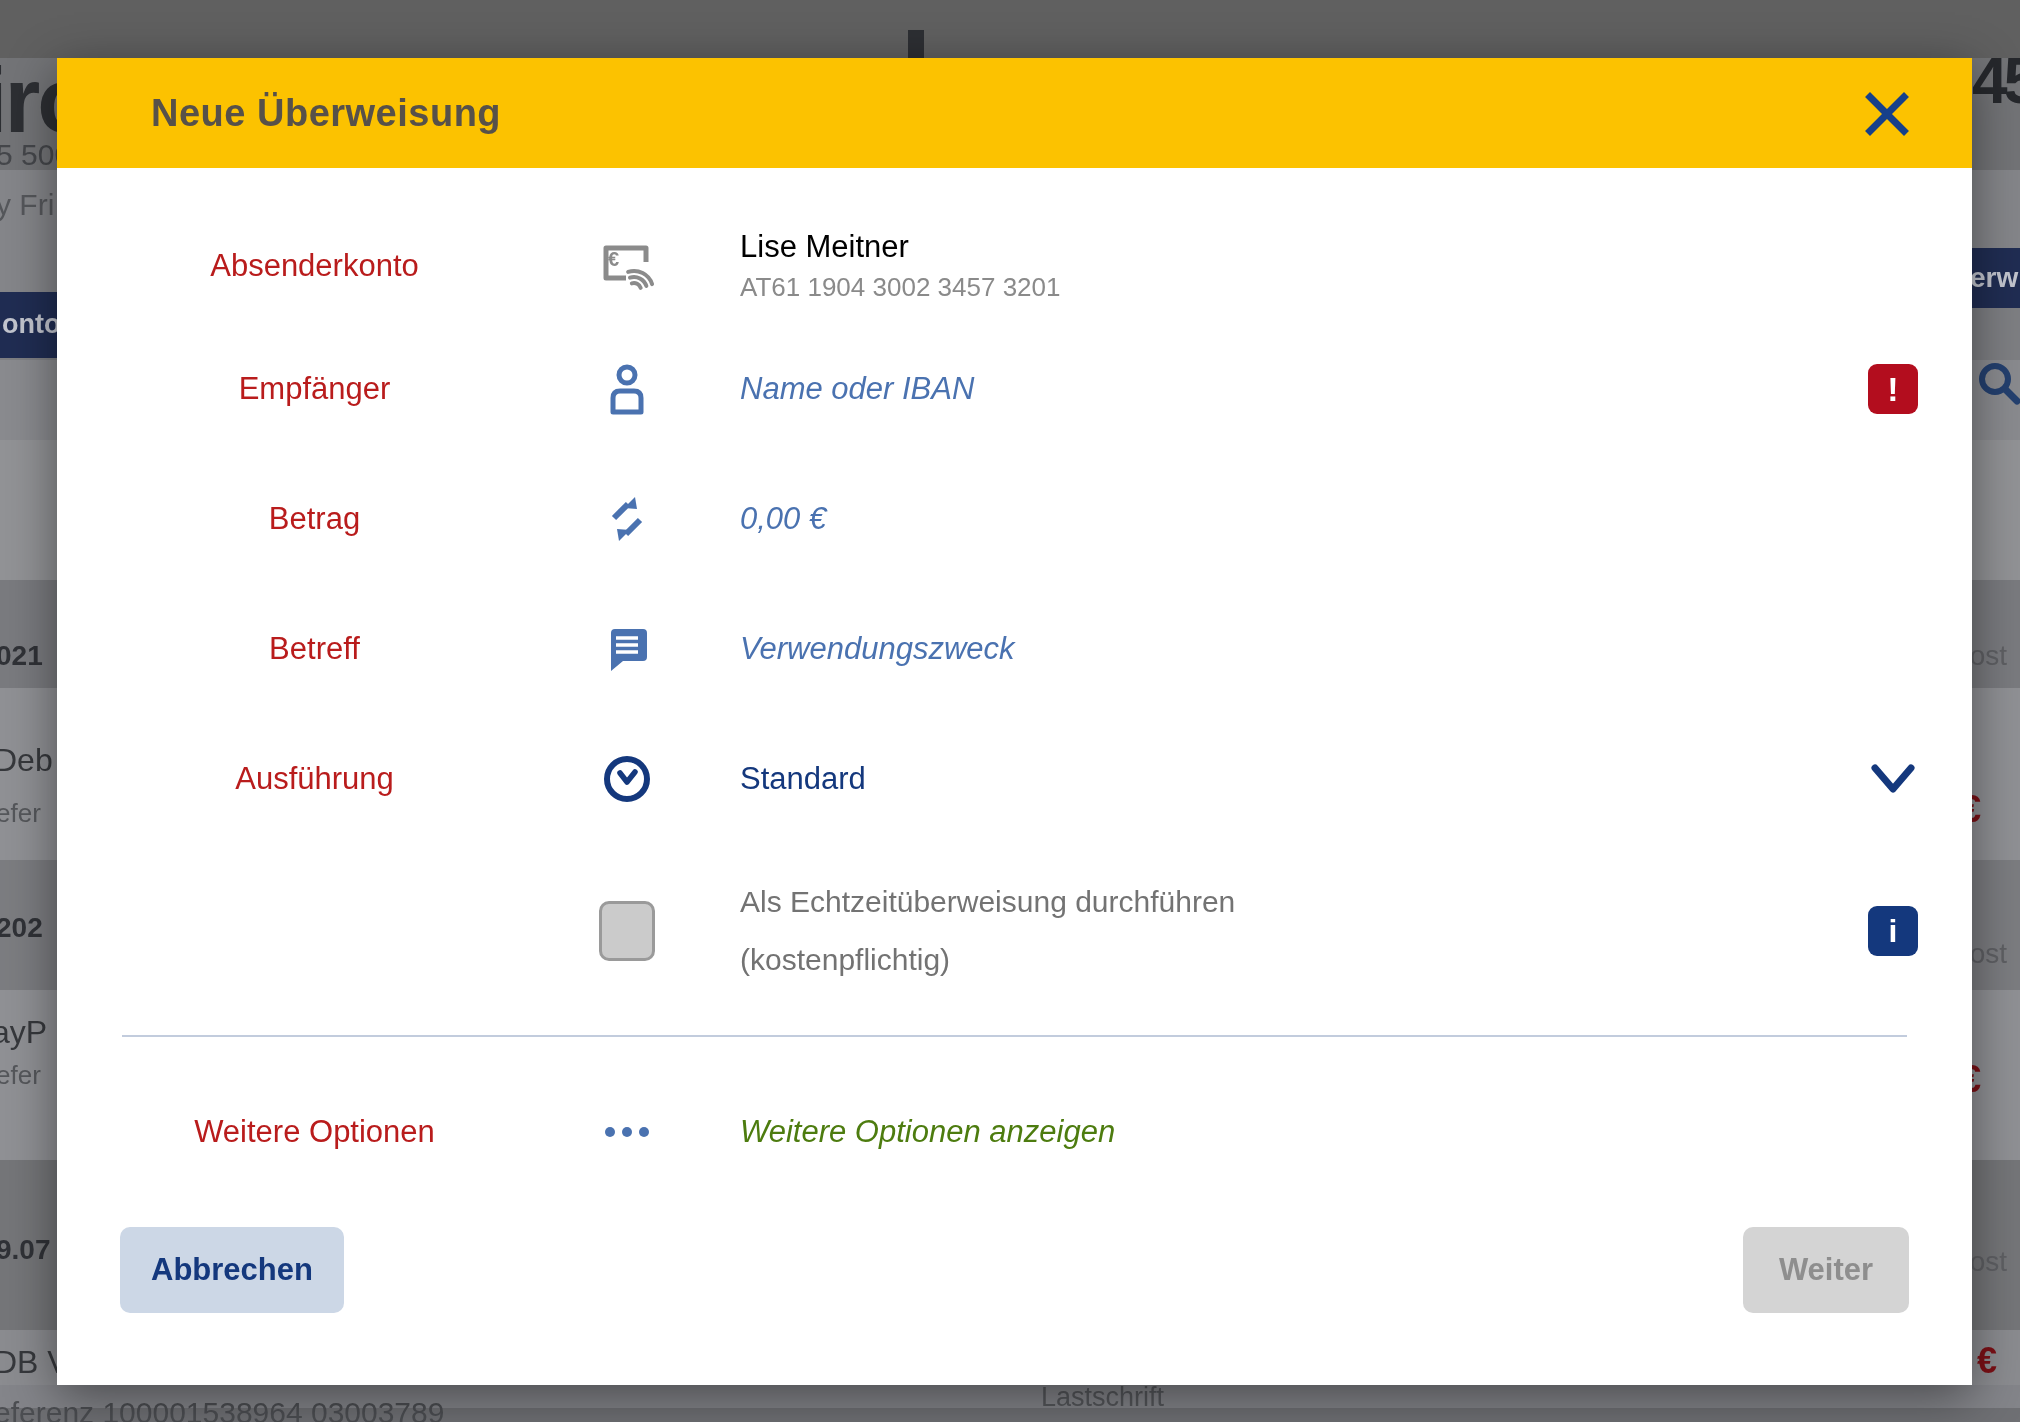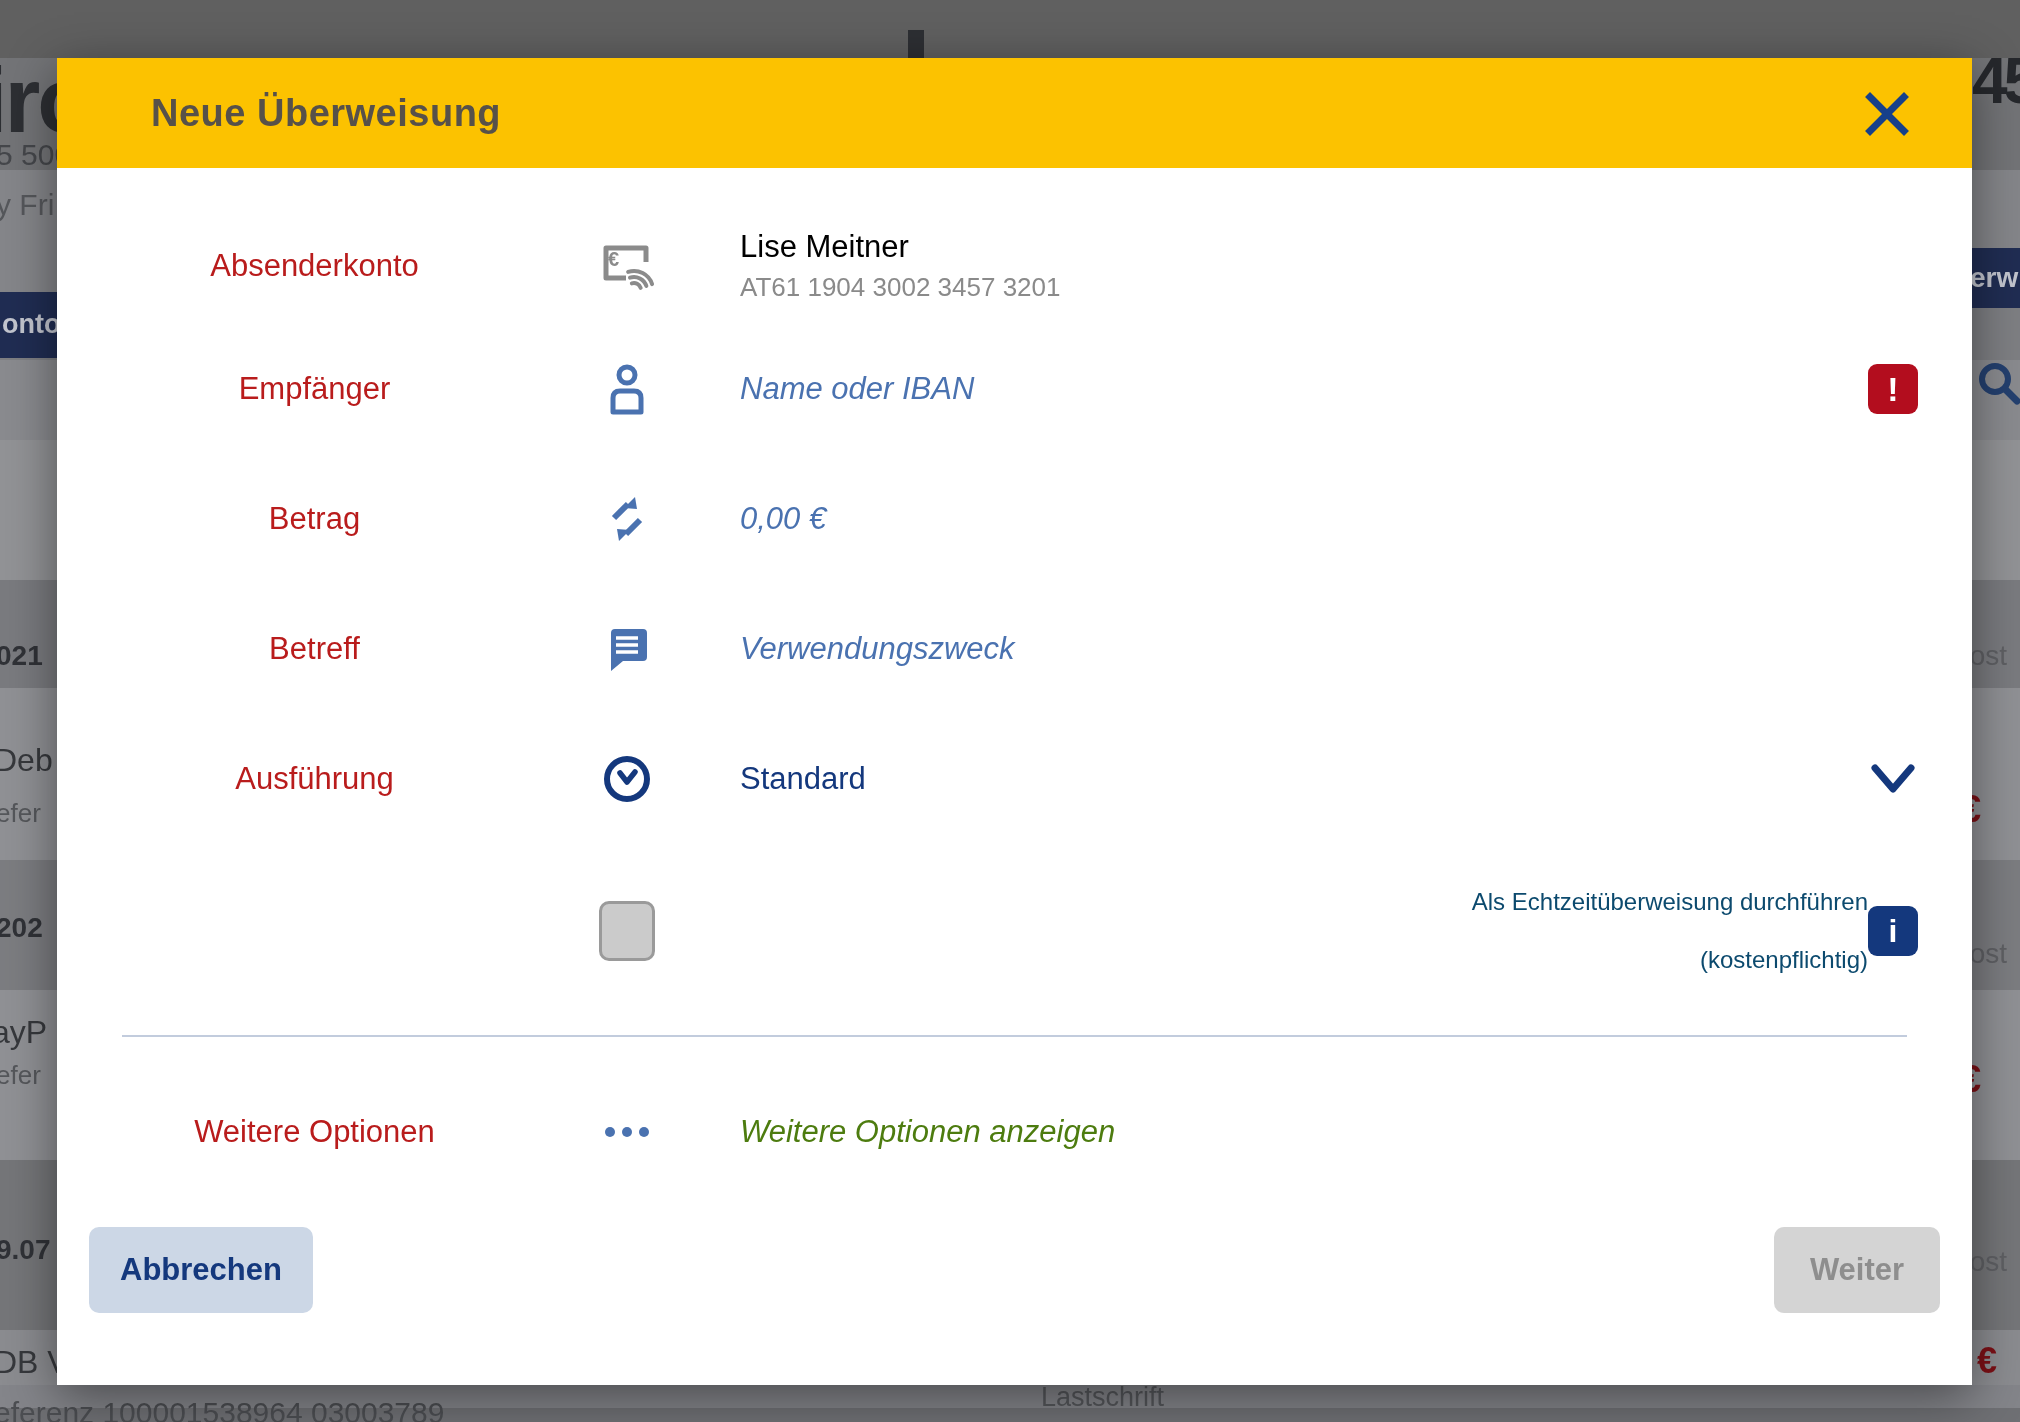--- a/index.html
+++ b/index.html
@@ -47,28 +47,28 @@
   .exec-value { color:#14387d; }
   .link-blue { font-style:italic; color:#4d7c0f; cursor:pointer; }
   .row-end { margin-left:auto; margin-right:54px; flex:none; }
 
   .badge { width:50px; height:50px; border-radius:9px; color:#fff; font-weight:bold;
            display:flex; align-items:center; justify-content:center; }
   .badge-error { background:#b30d1e; font-size:34px; }
   .badge-info { background:#14387d; font-size:32px; font-style:normal; }
 
   .checkbox { width:56px; height:60px; border-radius:10px; background:#cbcbcb; border:3px solid #9a9a9a; cursor:pointer; }
-  .cb-label { color:#0c4a6e; font-size:24px; line-height:58px;text-align:right; }
+  .cb-label { color:#737373; font-size:30px; line-height:58px; }
 
   .divider { height:2px; background:#c2ccdd; margin:17px 65px 0 65px; }
 
   .dots { display:flex; gap:7px; }
   .dots i { width:10px; height:10px; border-radius:50%; background:#4a72b0; }
 
-  .modal-footer { display:flex; justify-content:space-between; align-items:flex-start; padding:0 32px; }
+  .modal-footer { display:flex; justify-content:space-between; align-items:flex-start; padding:0 63px; }
   .btn { border:none; border-radius:10px; height:86px; font-size:31px; font-weight:bold;
          font-family:"Liberation Sans", sans-serif; }
   .btn-cancel { width:224px; background:#ccd7e6; color:#14387d; cursor:pointer; }
   .btn-next { width:166px; background:#d4d4d4; color:#8e8e8e; cursor:default; }
 </style>
 </head>
 <body>
 
 <div class="screen">
 

